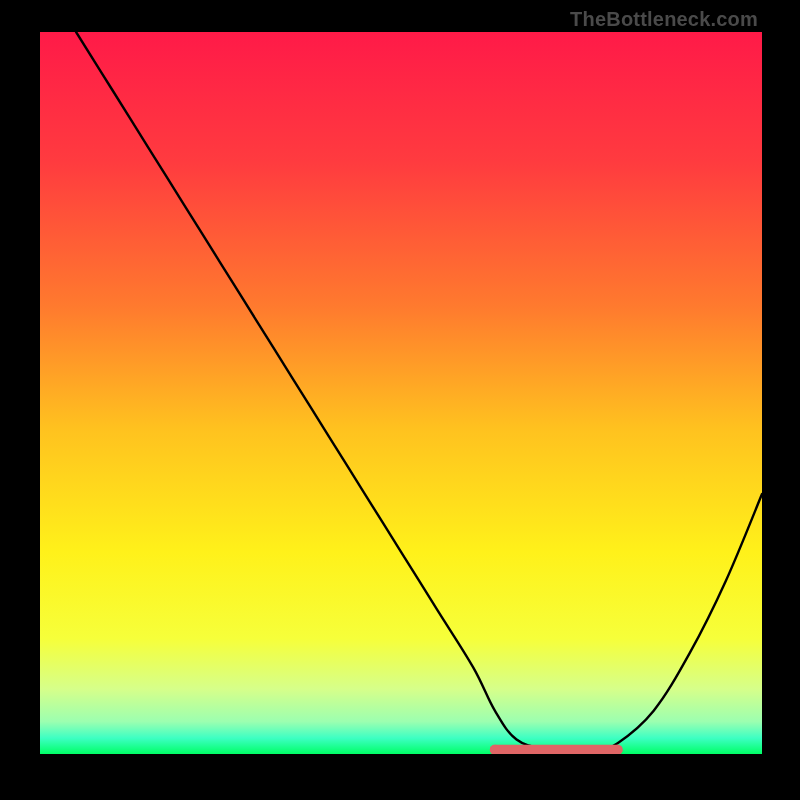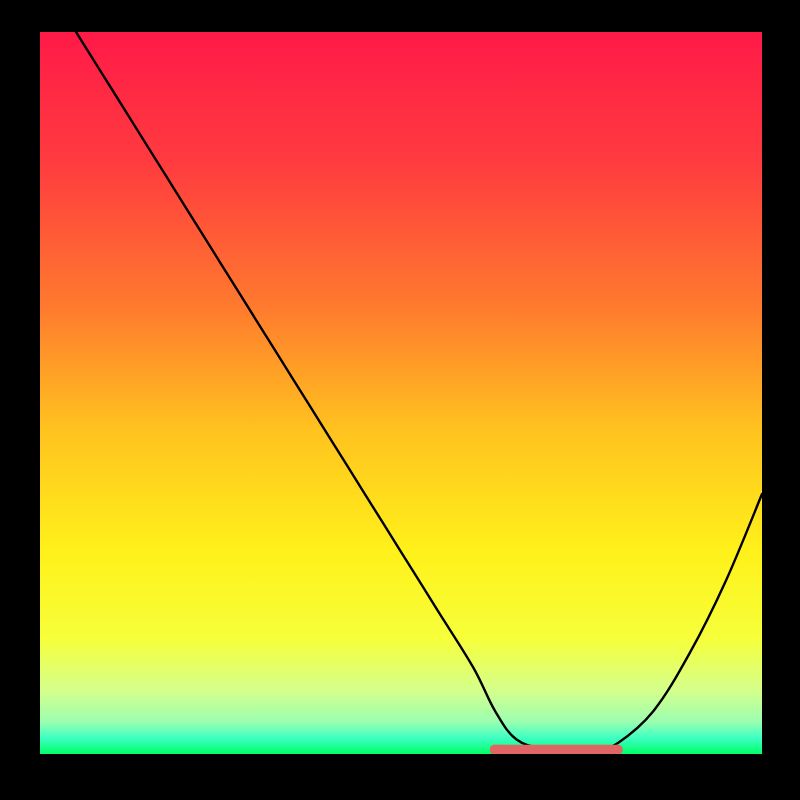--- a/index.html
+++ b/index.html
@@ -63,14 +63,15 @@
       <rect id="gradRect" x="0" y="0" fill="url(#bgGrad)" width="722" height="722"></rect>
     </svg>
     <svg class="curve" id="curveSvg" preserveAspectRatio="none" viewBox="0 0 722 722">
       <path id="curvePath" fill="none" stroke-width="2.4" stroke-linecap="round" stroke-linejoin="round" d="M 36.1 0 C 42.598 10.396799999999997, 59.20400000000001 36.96639999999999, 72.2 57.75999999999999 C 85.196 78.55359999999999, 95.304 94.72639999999998, 108.3 115.51999999999998 C 121.29599999999999 136.31359999999998, 131.404 152.48639999999997, 144.4 173.27999999999997 C 157.39600000000002 194.07359999999997, 167.504 210.24639999999997, 180.5 231.03999999999996 C 193.496 251.83359999999996, 203.60399999999998 268.0064, 216.6 288.8 C 229.596 309.59360000000004, 239.70399999999998 325.76640000000003, 252.7 346.56 C 265.69599999999997 367.3536, 275.80400000000003 383.5264, 288.8 404.32 C 301.796 425.11359999999996, 311.90400000000005 441.2864, 324.90000000000003 462.08 C 337.896 482.87359999999995, 348.004 499.0463999999999, 361 519.8399999999999 C 373.996 540.6335999999999, 384.10400000000004 556.8064, 397.1 577.6 C 410.096 598.3936, 422.8032 617.1656, 433.2 635.36 C 443.5968 653.5544, 447.0624 665.684, 454.86 678.68 C 462.6576 691.6759999999999, 467.42280000000005 700.67212, 476.52000000000004 707.56 C 485.6172 714.4478799999999, 495.0032 714.9966000000001, 505.4 716.946 C 515.7968 718.8954, 525.1827999999999 718.26004, 534.28 718.39 C 543.3772 718.51996, 548.1424000000001 718.9676000000001, 555.94 717.668 C 563.7376 716.3684, 567.2032 718.1878399999999, 577.6 711.17 C 587.9968 704.15216, 600.704 694.925, 613.6999999999999 678.68 C 626.6959999999999 662.435, 636.8040000000001 644.3127999999999, 649.8000000000001 620.92 C 662.796 597.5272, 672.904 577.3112, 685.9 548.72 C 698.896 520.1288000000001, 715.502 477.6752, 722 462.08" stroke="#000000"></path>
       <path id="markerPath" fill="none" stroke-width="10" stroke-linecap="round" d="M 454.86 717.668 L 577.6 717.668" stroke="#e06666"></path>
       <circle id="markerDotL" r="5" cx="454.86" cy="717.668" fill="#e06666"></circle>
       <circle id="markerDotR" r="5" cx="577.6" cy="717.668" fill="#e06666"></circle>
     </svg>
   </div>
 
+  <div class="watermark" id="watermark" style="right: 42px; top: 8px;">TheBottleneck.com</div>
 
 </div>
 
 </body></html>

